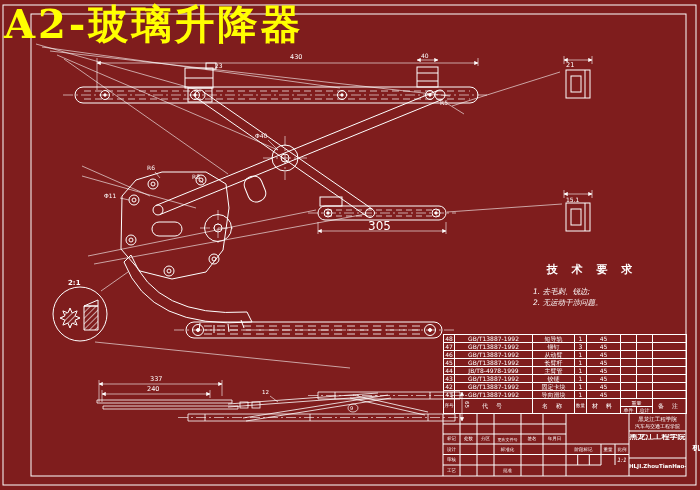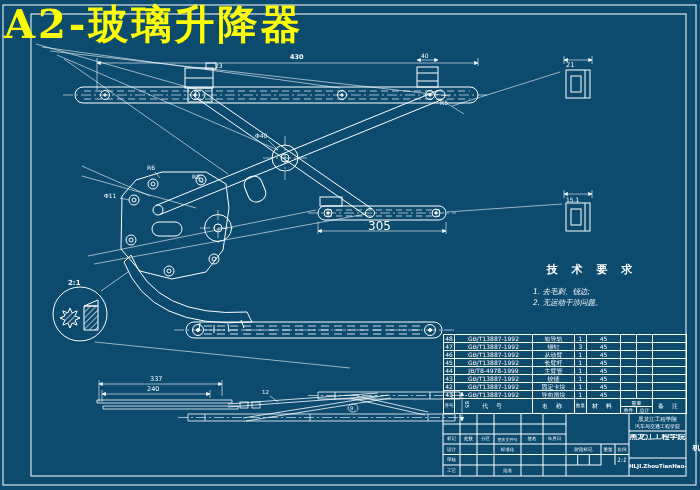--- a/index.html
+++ b/index.html
@@ -1,16 +1,16 @@
 <!DOCTYPE html>
 <html><head>
 <meta charset="utf-8">
 <style>
   html,body{margin:0;padding:0;background:#000;}
-  #screen{position:relative;width:700px;height:490px;background:#0c4a6e;overflow:hidden;
+  #screen{position:relative;width:700px;height:490px;background:#7f1d1d;overflow:hidden;
           font-family:"DejaVu Sans",sans-serif;}
   #art{position:absolute;left:0;top:0;}
   #title{position:absolute;left:4px;top:2px;color:#ffff00;font-family:"DejaVu Serif",serif;
          font-weight:bold;font-size:40px;letter-spacing:3px;line-height:44px;z-index:5;}
   .dm{position:absolute;color:#fff;font-size:6.5px;line-height:7px;white-space:nowrap;z-index:4;}
   .ctr{text-align:left;display:block;}
   #tech{position:absolute;left:533px;top:262px;width:118px;color:#fff;z-index:4;}
   #tech .th{font-size:11px;font-weight:bold;letter-spacing:5px;text-align:center;margin-bottom:9px;}
   #tech .ti{font-size:7.5px;font-style:italic;line-height:11px;}
   #bom{position:absolute;left:443px;top:334px;width:243px;border-collapse:collapse;
@@ -259,21 +259,21 @@
 </svg>
 
 <div id="title">A2-玻璃升降器</div>
 
 <div id="tech">
   <div class="th">技 术 要 求</div>
   <div class="ti">1. 去毛刺、锐边;</div>
   <div class="ti">2. 无运动干涉问题。</div>
 </div>
 
-<span class="dm" style="left:290px;top:54px;font-weight:bold;">430</span>
+<span class="dm" style="left:290px;top:54px;">430</span>
 <span class="dm" style="left:215px;top:62px;font-size:6px;">23</span>
 <span class="dm" style="left:421px;top:52px;font-size:6px;">40</span>
 <span class="dm" style="left:440px;top:99px;font-size:6px;">R5</span>
 <span class="dm" style="left:255px;top:132px;font-size:6px;">Φ40</span>
 <span class="dm" style="left:104px;top:192px;font-size:6px;">Φ11</span>
 <span class="dm" style="left:147px;top:164px;font-size:6px;">R6</span>
 <span class="dm" style="left:192px;top:173px;font-size:6px;">R8</span>
 <span class="dm" style="left:68px;top:280px;font-size:7px;font-weight:bold;">2:1</span>
 <span class="dm" style="left:368px;top:223px;font-size:12px;">305</span>
 <span class="dm" style="left:150px;top:376px;">337</span>

